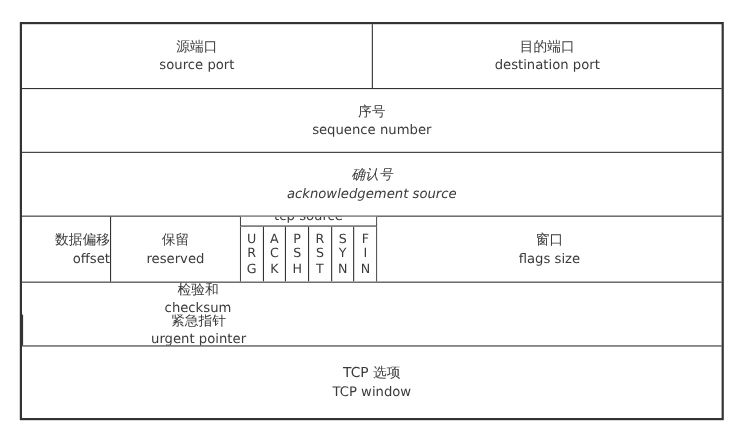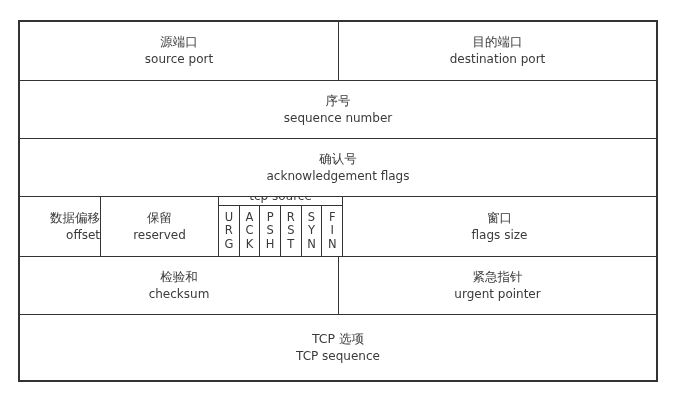--- a/index.html
+++ b/index.html
@@ -56,23 +56,23 @@
     white-space: nowrap;
   }
 
   
   .vsep { border-left: 1.5px solid #333333; }
   .hsep { border-top: 1.5px solid #333333; }
 
   
   .row-ports      { top: 0px;   height: 58px; }
   .row-seq        { top: 58px;  height: 58px; }
-  .row-ack        { top: 116px; height: 58px; }
+  .row-ack        { top: 116px; height: 58px; font-style: italic; }
   .row-flags      { top: 174px; height: 60px; }
-  .row-checksum   { top: 234px; height: 58px; }
+  .row-checksum   { top: 234px; height: 58px; flex-direction: column; }
   .row-options    { top: 292px; height: 66px; }
 
   
   .col-half   { width: 320px; }
   .col-full   { width: 636px; }
   .col-offset { width: 80px; align-items: flex-end; }
   .col-reserved { width: 118px; }
   .col-flags  { width: 125px; }
   .col-window { width: 313px; }
 
@@ -146,21 +146,21 @@
   <div class="hdr-row row-seq hsep">
     <div class="hdr-cell col-full">
       <div class="cn">序号</div>
       <div class="en">sequence number</div>
     </div>
   </div>
 
   <div class="hdr-row row-ack hsep">
     <div class="hdr-cell col-full">
       <div class="cn">确认号</div>
-      <div class="en">acknowledgement flags</div>
+      <div class="en">acknowledgement source</div>
     </div>
   </div>
 
   <div class="hdr-row row-flags hsep">
     <div class="hdr-cell col-offset">
       <div class="cn">数据偏移</div>
       <div class="en">offset</div>
     </div>
     <div class="hdr-cell col-reserved vsep">
       <div class="cn">保留</div>
@@ -216,17 +216,17 @@
     </div>
     <div class="hdr-cell col-half vsep">
       <div class="cn">紧急指针</div>
       <div class="en">urgent pointer</div>
     </div>
   </div>
 
   <div class="hdr-row row-options hsep">
     <div class="hdr-cell col-full">
       <div class="cn">TCP 选项</div>
-      <div class="en">TCP sequence</div>
+      <div class="en">TCP window</div>
     </div>
   </div>
 
 </div>
 
 </body></html>

